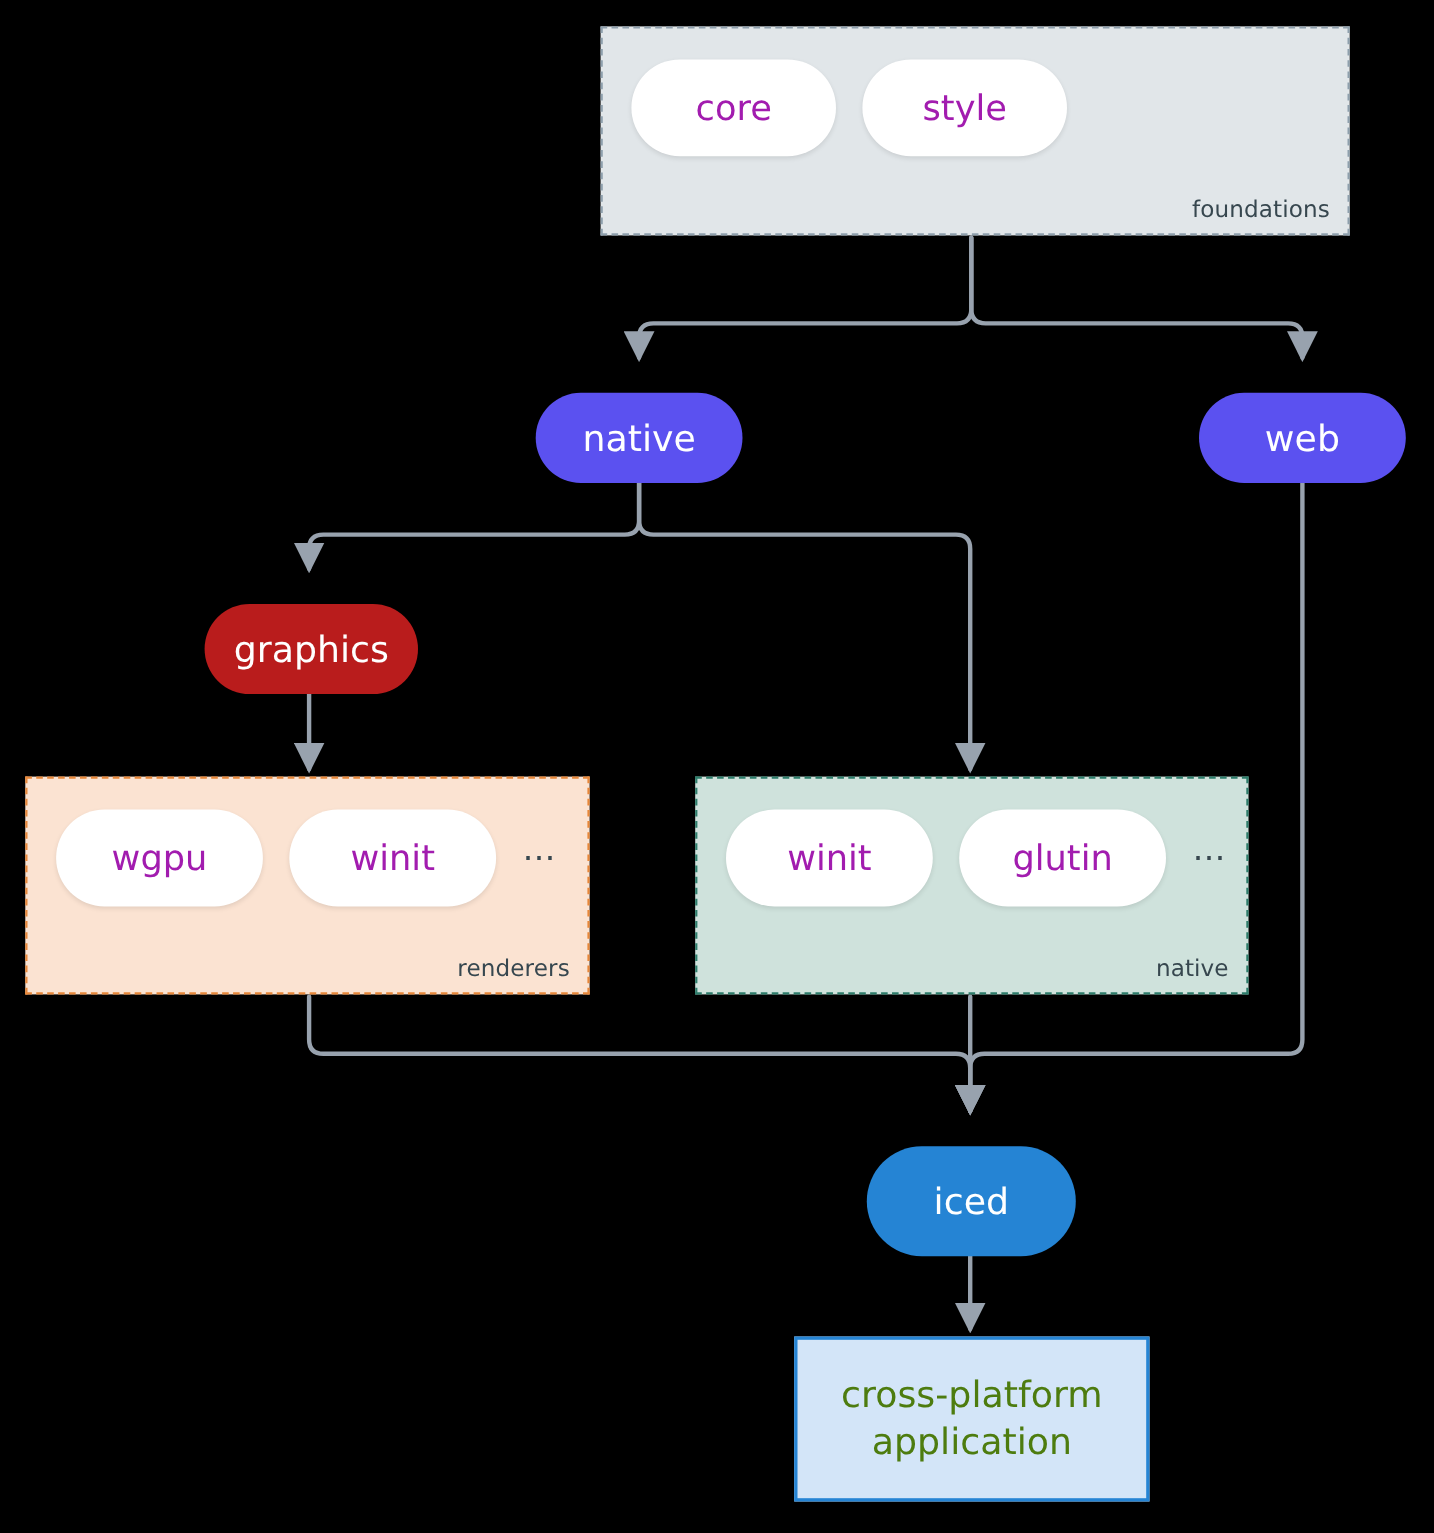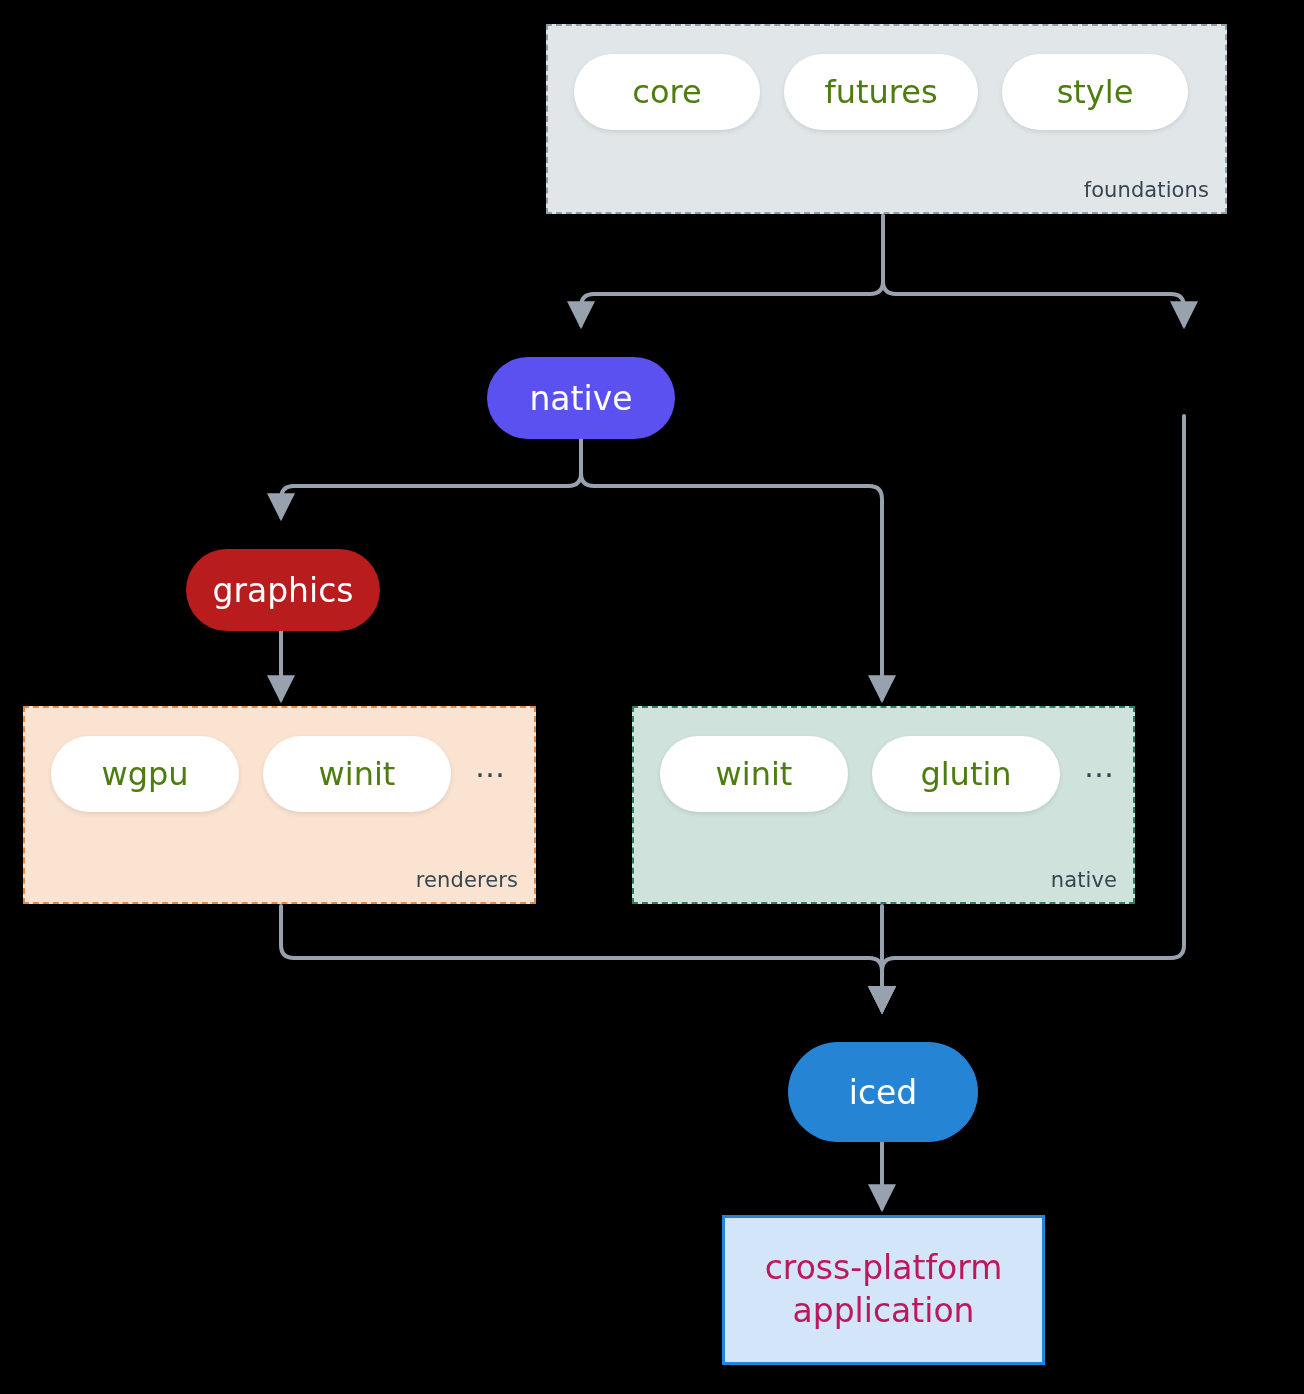--- a/index.html
+++ b/index.html
@@ -73,27 +73,27 @@
     width: 503px;
     height: 198px;
     background: #cfe2dc;
     border: 2px dashed #2e7d6b;
     padding-left: 26px;
   }
 
   
   .wpill {
     background: #ffffff;
-    color: #4d7c0f;
+    color: #a21caf;
     border-radius: 999px;
     font-size: 32px;
     display: flex;
     align-items: center;
     justify-content: center;
-    height: 76px;
+    height: 88px;
     box-shadow: 0 2px 5px rgba(0,0,0,.10);
     white-space: nowrap;
     box-sizing: border-box;
     padding: 0 26px;
   }
   .ellipsis {
     color: #37474f;
     font-size: 30px;
     line-height: 1;
     letter-spacing: 2px;
@@ -143,21 +143,21 @@
     background: #2584d4;
   }
   #node-app {
     position: absolute;
     left: 722px;
     top: 1215px;
     width: 323px;
     height: 150px;
     background: #d3e5f8;
     border: 3px solid #2584d4;
-    color: #be185d;
+    color: #4d7c0f;
     font-size: 33px;
     line-height: 1.3;
     text-align: center;
     display: flex;
     flex-direction: column;
     align-items: center;
     justify-content: center;
     box-sizing: border-box;
   }
 </style>
@@ -190,21 +190,20 @@
 
       <path d="M 1184 416 L 1184 945 Q 1184 958 1171 958 L 895 958 Q 882 958 882 971 L 882 1010" marker-end="url(#ah)"></path>
 
       <path d="M 882 1099 L 882 1208" marker-end="url(#ah)"></path>
     </g>
   </svg>
 
   <div class="group" id="grp-foundations">
     <div class="group-row">
       <div class="wpill" style="width:186px">core</div>
-      <div class="wpill" style="width:194px">futures</div>
       <div class="wpill" style="width:186px">style</div>
     </div>
     <div class="group-label">foundations</div>
   </div>
 
   <div class="group" id="grp-renderers">
     <div class="group-row">
       <div class="wpill" style="width:188px">wgpu</div>
       <div class="wpill" style="width:188px">winit</div>
       <div class="ellipsis">…</div>
@@ -216,20 +215,21 @@
     <div class="group-row">
       <div class="wpill" style="width:188px">winit</div>
       <div class="wpill" style="width:188px">glutin</div>
       <div class="ellipsis">…</div>
     </div>
     <div class="group-label">native</div>
   </div>
 
   <div class="node" id="node-native">native</div>
 
+  <div class="node" id="node-web">web</div>
 
   <div class="node" id="node-graphics">graphics</div>
 
   <div class="node" id="node-iced">iced</div>
 
   <div id="node-app">
     <span>cross-platform</span>
     <span>application</span>
   </div>
 

